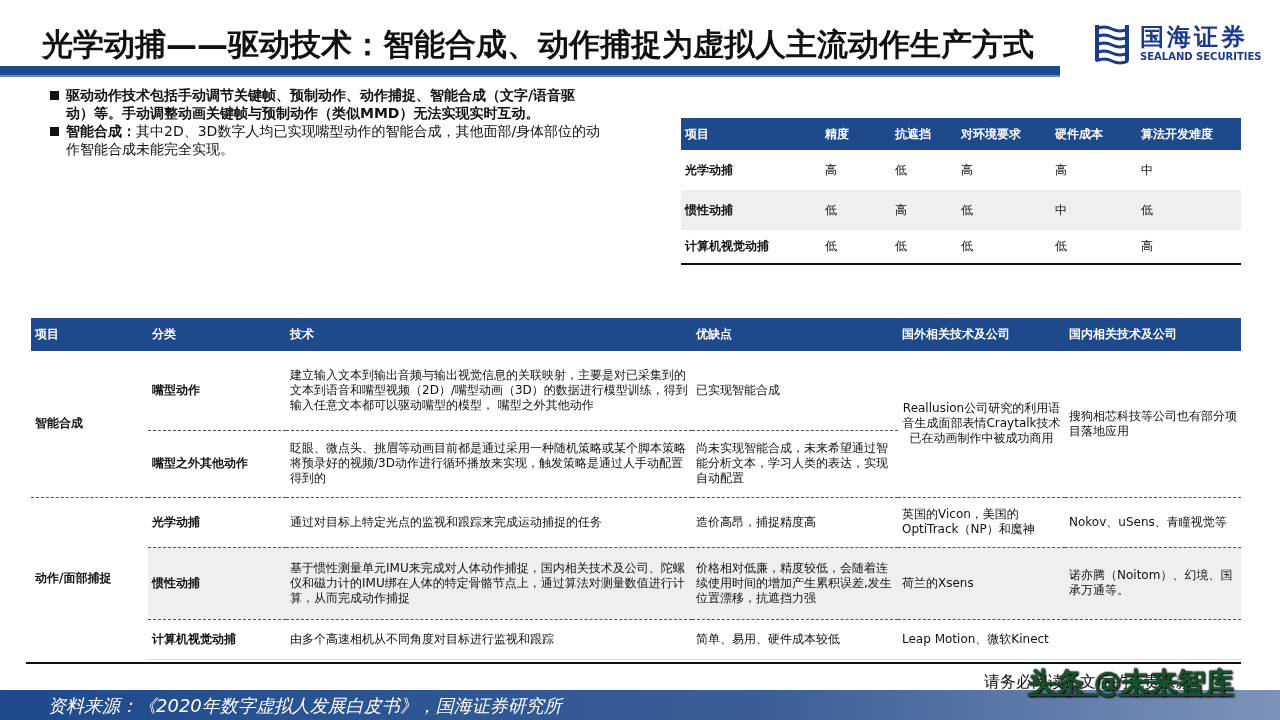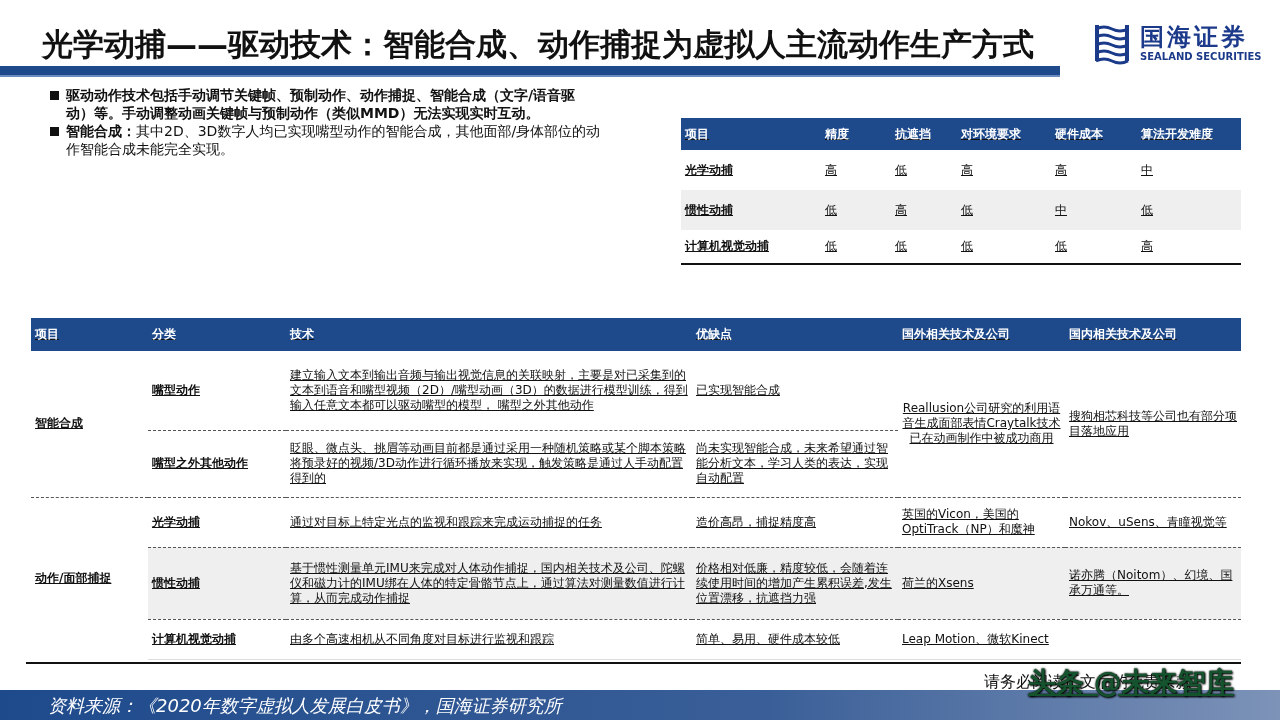--- a/index.html
+++ b/index.html
@@ -16,21 +16,21 @@
   .logo-cn { font-size: 24px; font-weight: bold; color: #1c3a8a; letter-spacing: 3px; line-height: 28px; }
   .logo-en { font-size: 10px; font-weight: bold; color: #1c3a8a; line-height: 12px; white-space: nowrap; }
 
   .bullets { position: absolute; left: 48px; top: 86px; width: 555px; }
   .bullet { position: relative; padding-left: 18px; font-size: 14px; line-height: 18px; margin-bottom: 0; }
   .bullet .sq { position: absolute; left: 2px; top: 5px; width: 9px; height: 9px; background: #111; }
   .b { font-weight: bold; }
 
   .caption { position: absolute; font-size: 14px; font-weight: bold; color: #15803d; text-decoration: underline; white-space: nowrap; margin-top: 27px; }
 
-  table { border-collapse: collapse; text-decoration: underline; }
+  table { border-collapse: collapse; }
   .t1 { position: absolute; left: 681px; top: 118px; width: 560px; font-size: 12px; }
   .t1 th { background: #1e4a8c; color: #fff; font-weight: bold; text-align: left; height: 32px; padding-left: 4px; }
   .t1 td { height: 40px; padding-left: 4px; }
   .t1 tr.shade td { background: #efefef; }
   .t1 td.first { font-weight: bold; }
   .t1 tr.last td { border-bottom: 2px solid #111; height: 34px; }
 
   .t2 { position: absolute; left: 31px; top: 318px; width: 1210px; font-size: 12px; }
   .t2 th { background: #1e4a8c; color: #fff; font-weight: bold; text-align: left; height: 33px; padding-left: 4px; }
   .t2 td { padding: 4px 4px; vertical-align: middle; line-height: 15px; }

